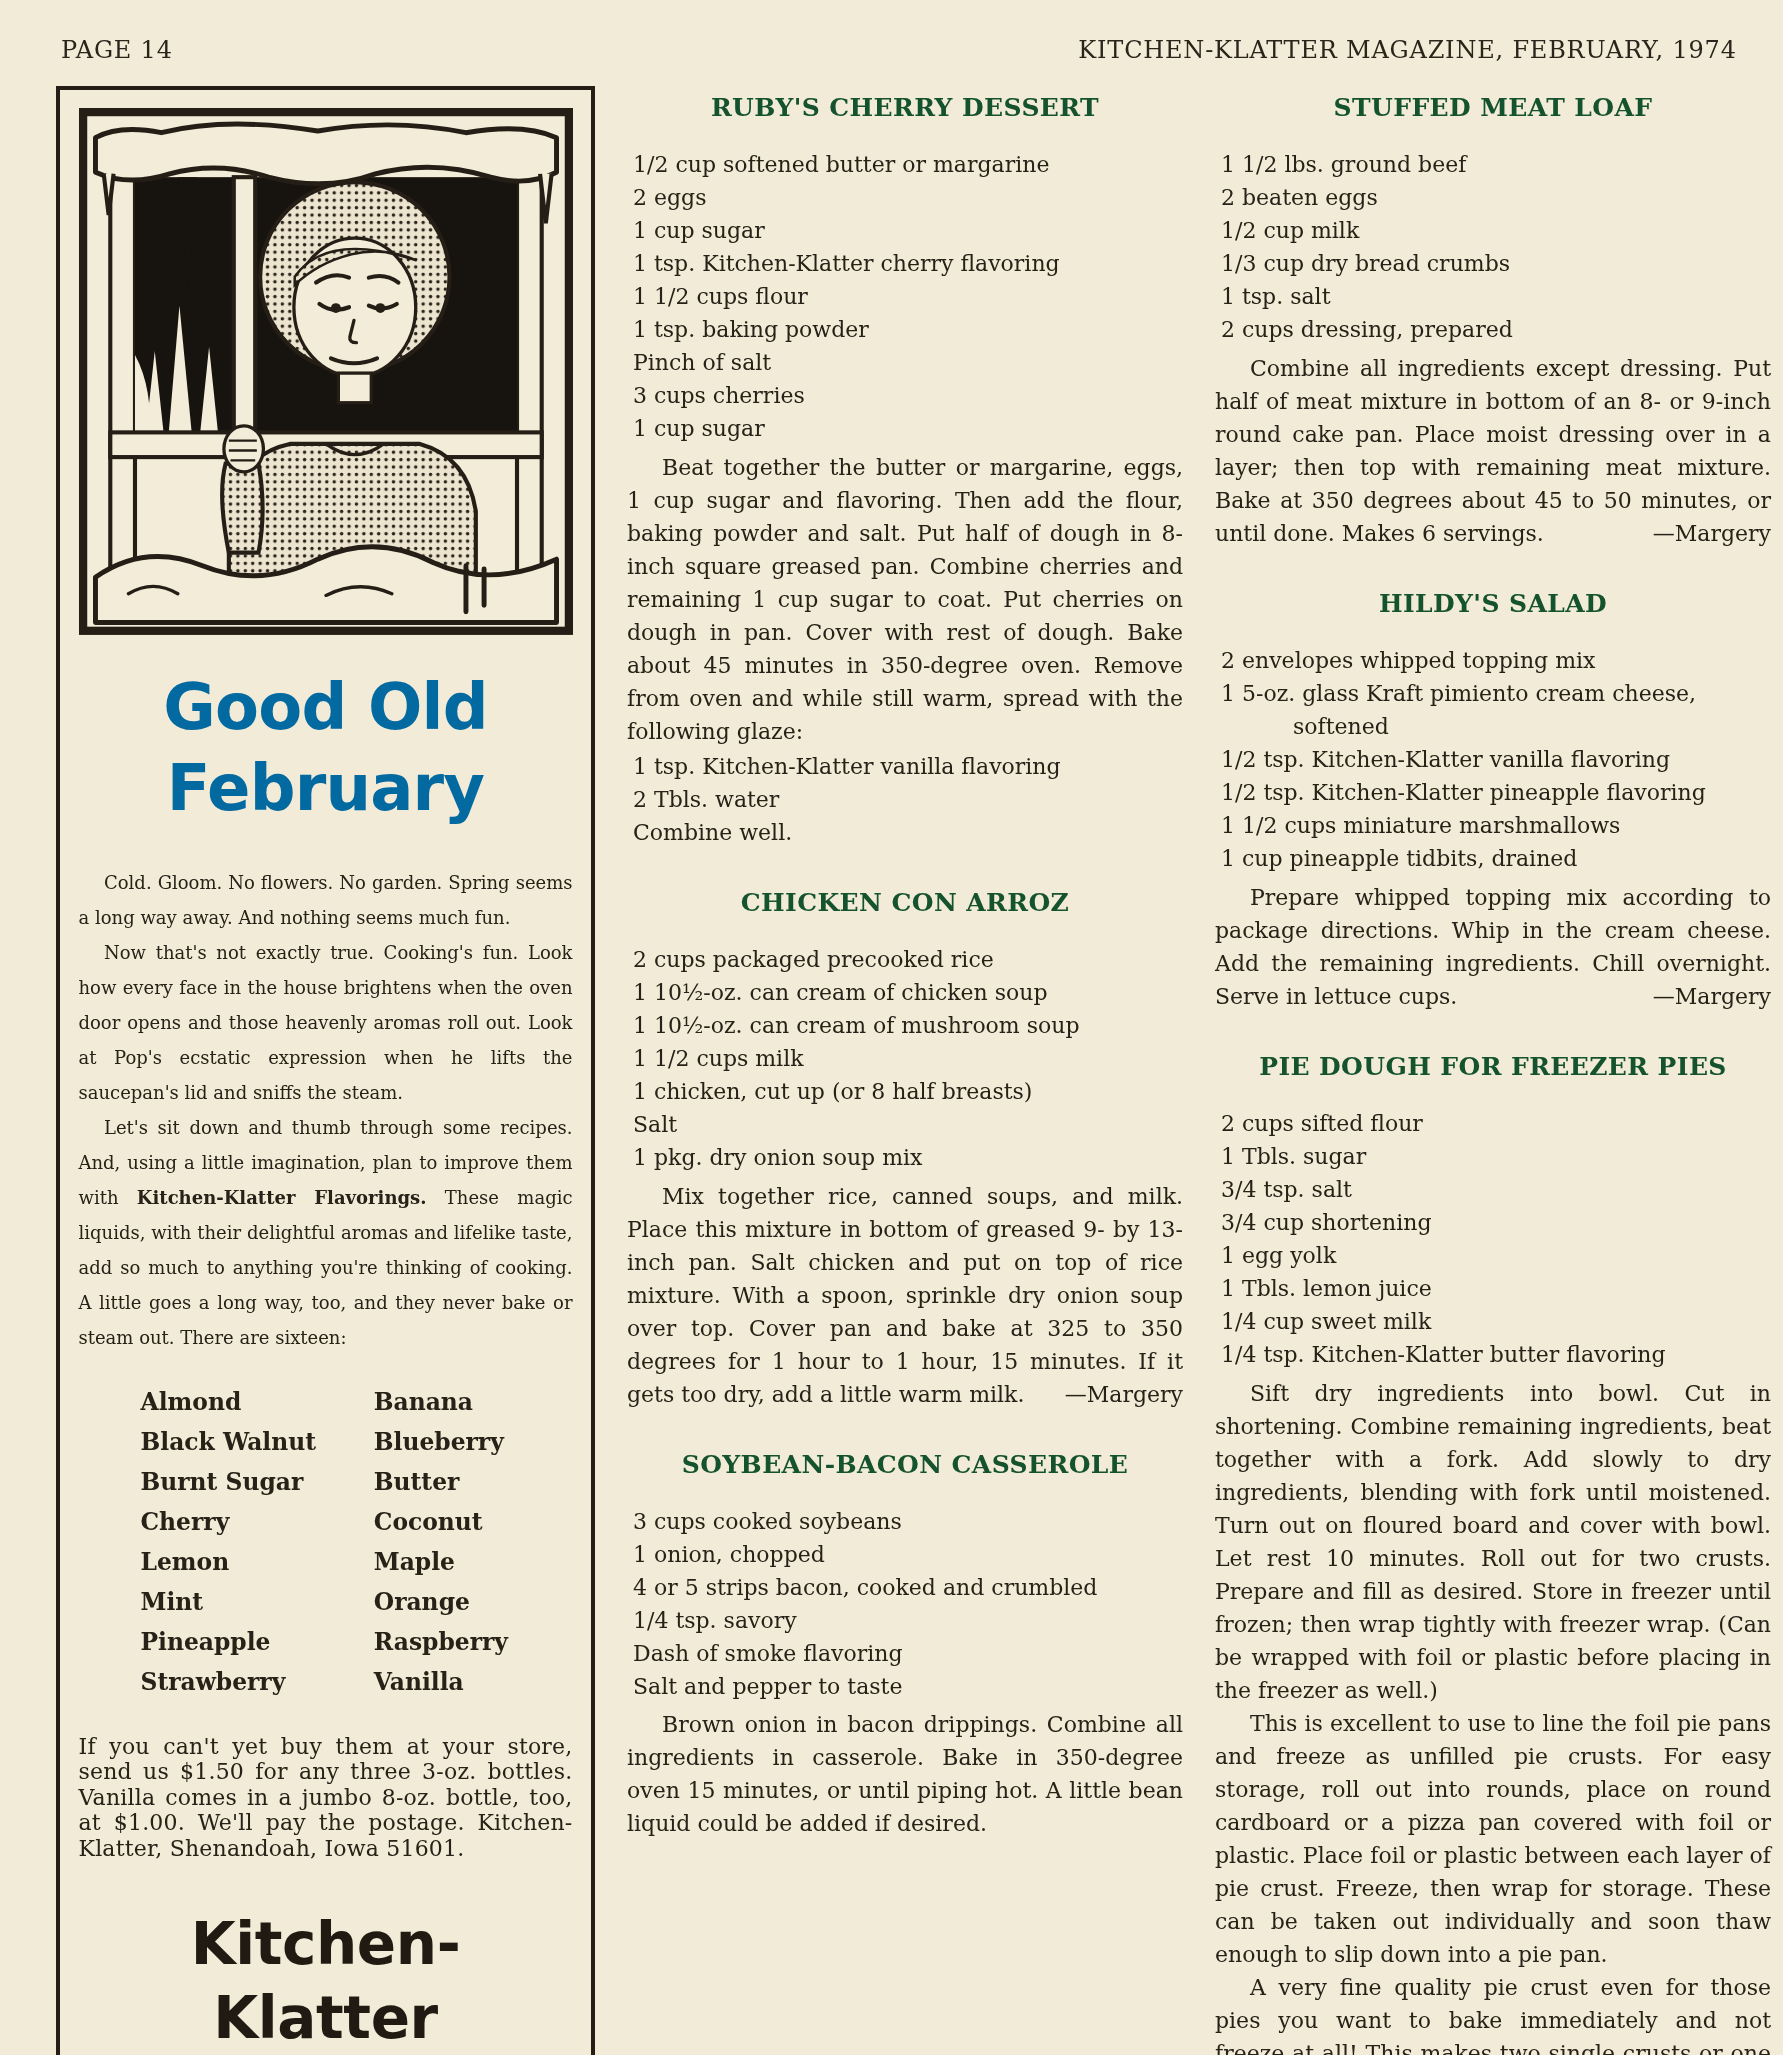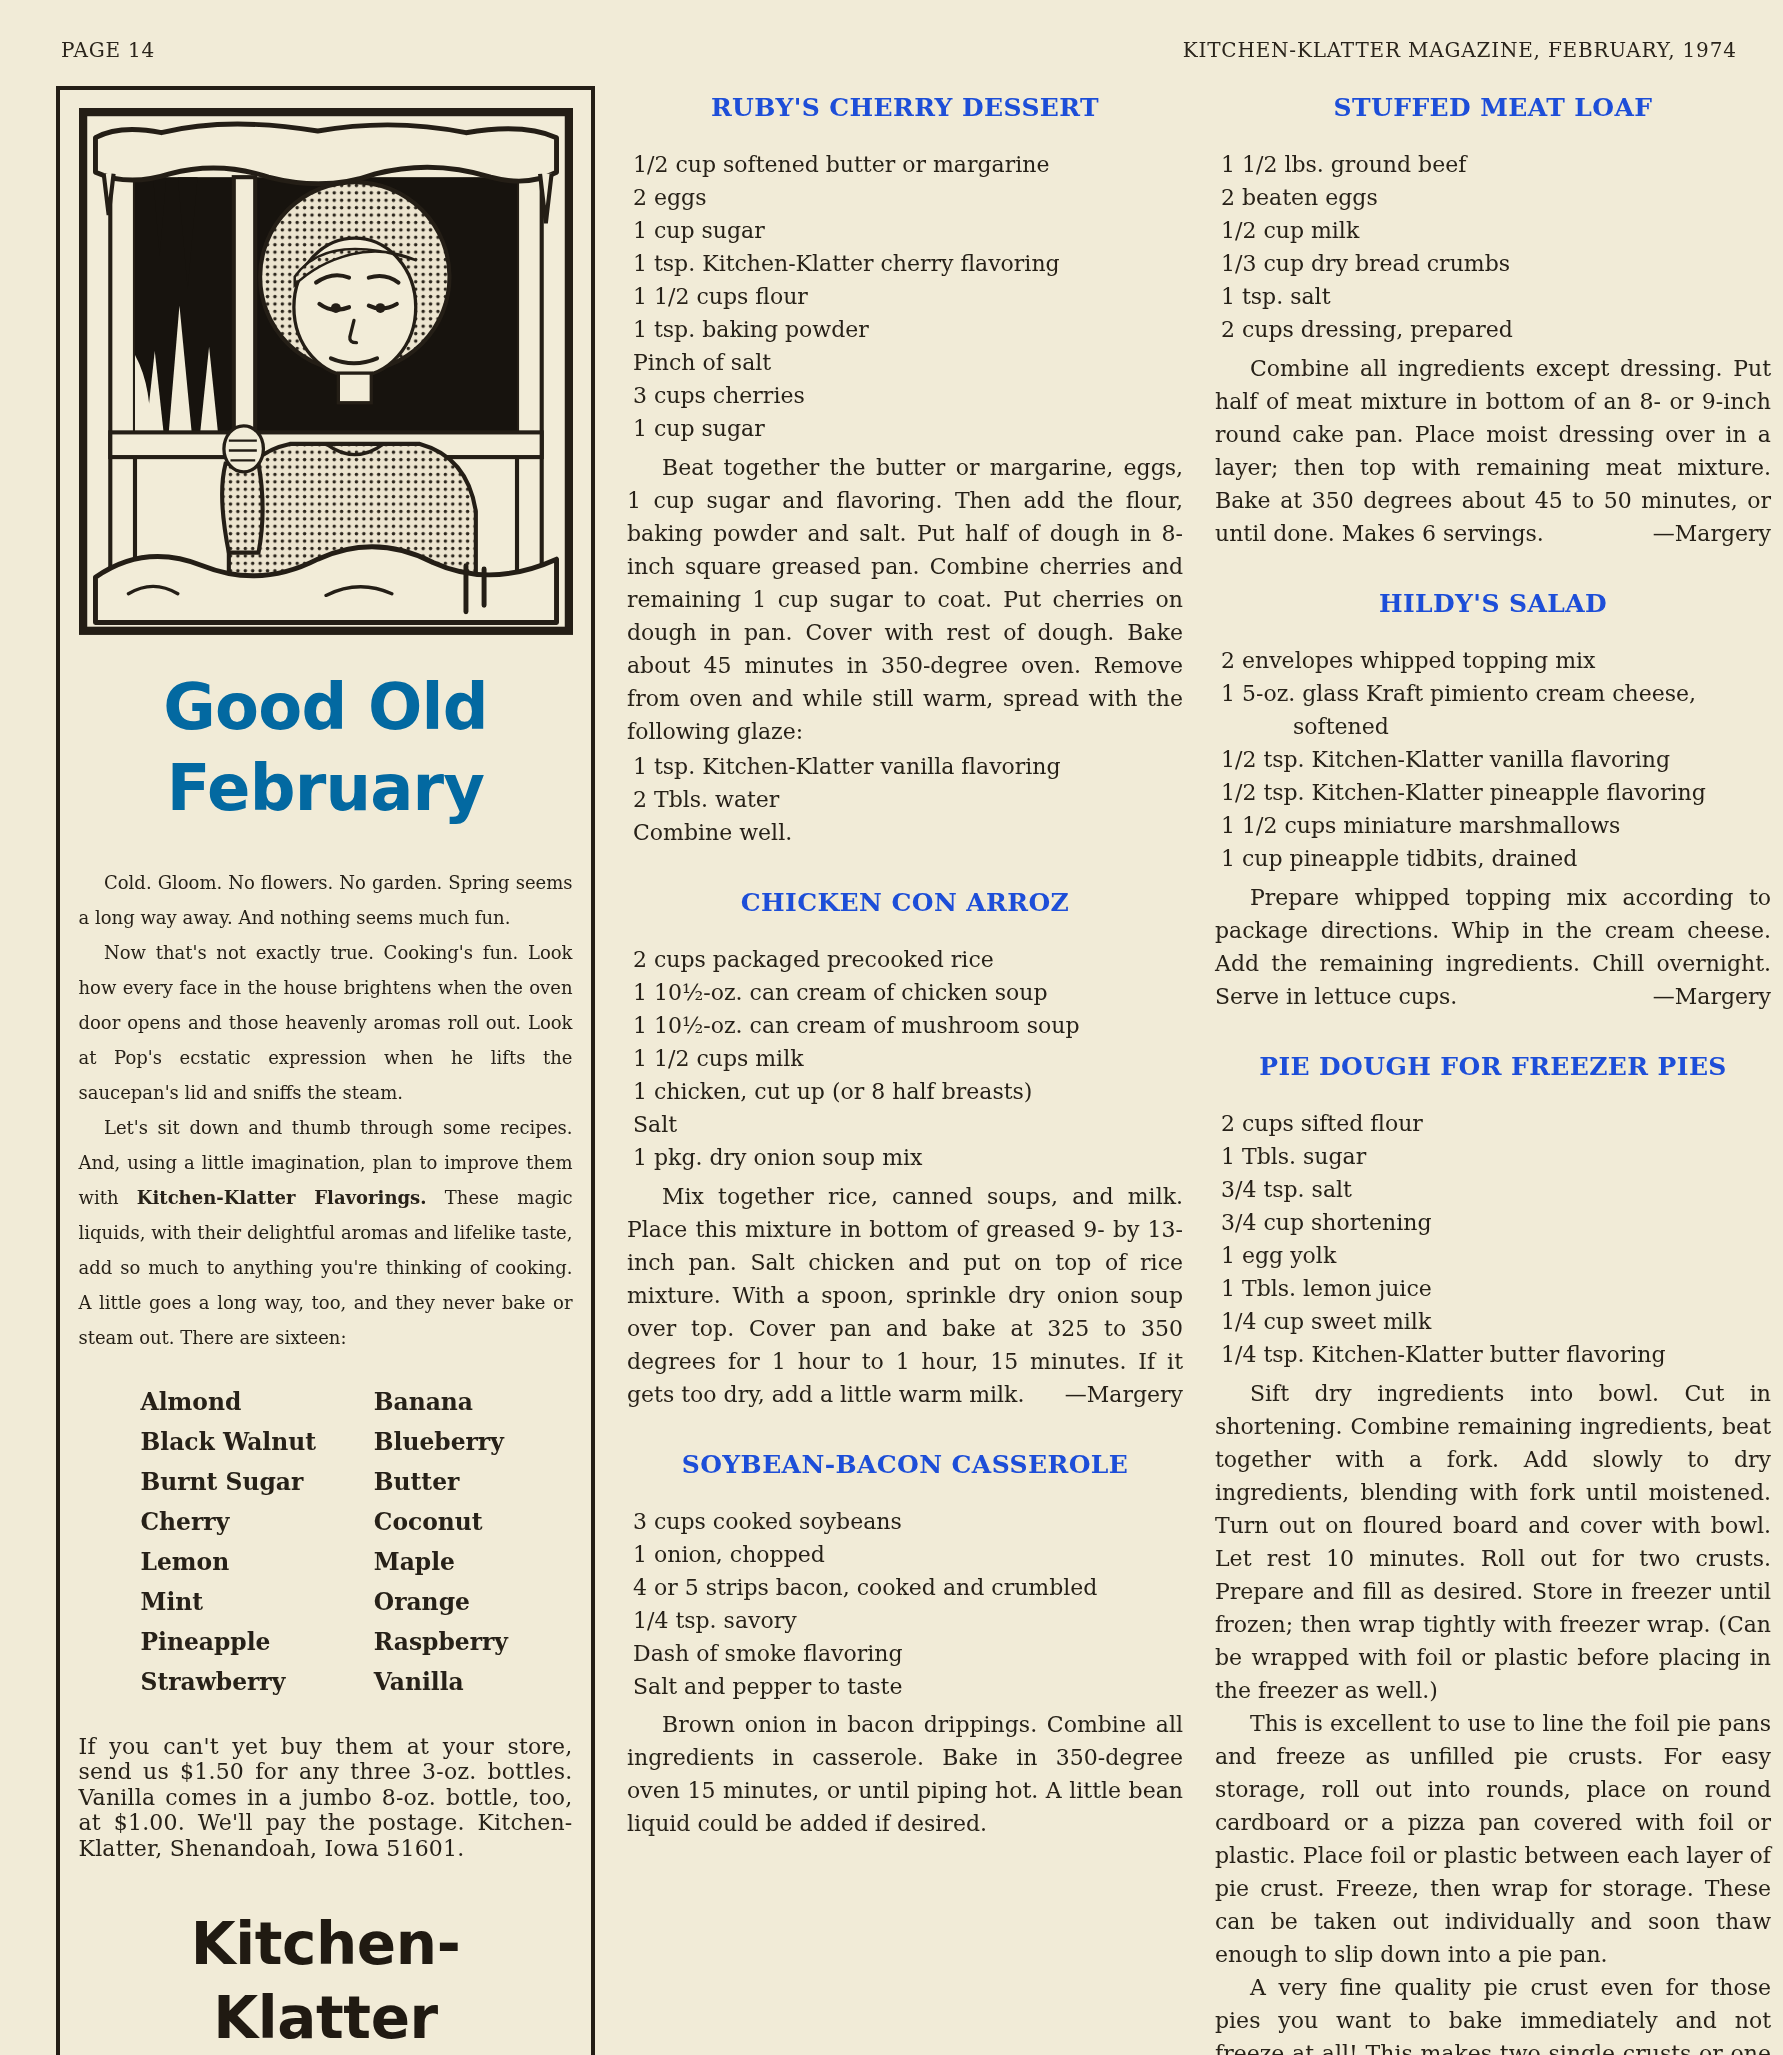--- a/index.html
+++ b/index.html
@@ -3,21 +3,21 @@
 <meta charset="utf-8">
 <style>
   html,body{margin:0;padding:0;}
   body{
     width:1783px;height:2575px;overflow:hidden;
     background:#f1ebd7;color:#272118;
     font-family:"DejaVu Serif", serif;
   }
   .page{box-sizing:border-box;width:1783px;height:2575px;padding:36px 43px 0 56px;}
   .header{display:flex;justify-content:space-between;align-items:baseline;
-    font-size:20px;line-height:29px;letter-spacing:0.8px;margin:0 3.3px 21.4px 5px;color:#2a241b;}
+    font-size:24px;line-height:29px;letter-spacing:0.8px;margin:0 3.3px 21.4px 5px;color:#2a241b;}
   .content{display:flex;gap:32px;align-items:stretch;}
 
   
   .left-box{flex:0 0 539px;box-sizing:border-box;border:4.5px solid #241e16;
     padding:17.3px 18.5px 25px;}
   svg.illu{display:block;width:100%;height:auto;}
   .gof-title{font-family:"DejaVu Sans", sans-serif;font-weight:bold;
     font-size:64px;line-height:81px;text-align:center;margin:32px 0 36px;color:#0369a1;letter-spacing:-0.8px;}
   .article p{font-size:18px;line-height:35px;margin:0;text-align:justify;text-indent:25.5px;}
   .article .b{font-weight:bold;}
@@ -25,21 +25,21 @@
   .flavor-colL{width:54%;}
   .flavor-colR{width:46%;}
   .flavor-item{font-weight:bold;font-size:23.4px;line-height:40px;}
   .order-note{font-size:22px;line-height:25.5px;margin:0;text-align:justify;letter-spacing:0.2px;}
   .logo{font-family:"DejaVu Sans", sans-serif;font-weight:bold;
     font-size:58px;line-height:74px;text-align:center;margin-top:46px;color:#201a12;letter-spacing:-0.4px;}
 
   
   .col{flex:0 0 556px;font-size:22px;line-height:33px;}
   .recipe-title{font-size:25px;line-height:34px;font-weight:bold;text-align:center;
-    margin:37px 0 23px;letter-spacing:0.4px;color:#1d4ed8;}
+    margin:37px 0 23px;letter-spacing:0.4px;color:#14532d;}
   .recipe:first-child .recipe-title{margin-top:5px;}
   .ing-block{margin:1.6px 0 5.8px;}
   .ing{padding-left:78px;text-indent:-72px;}
   .para{margin:0;text-align:justify;text-indent:35px;}
   .sig{float:right;}
   .clr{clear:both;height:0;}
 </style>
 </head>
 <body>
 

